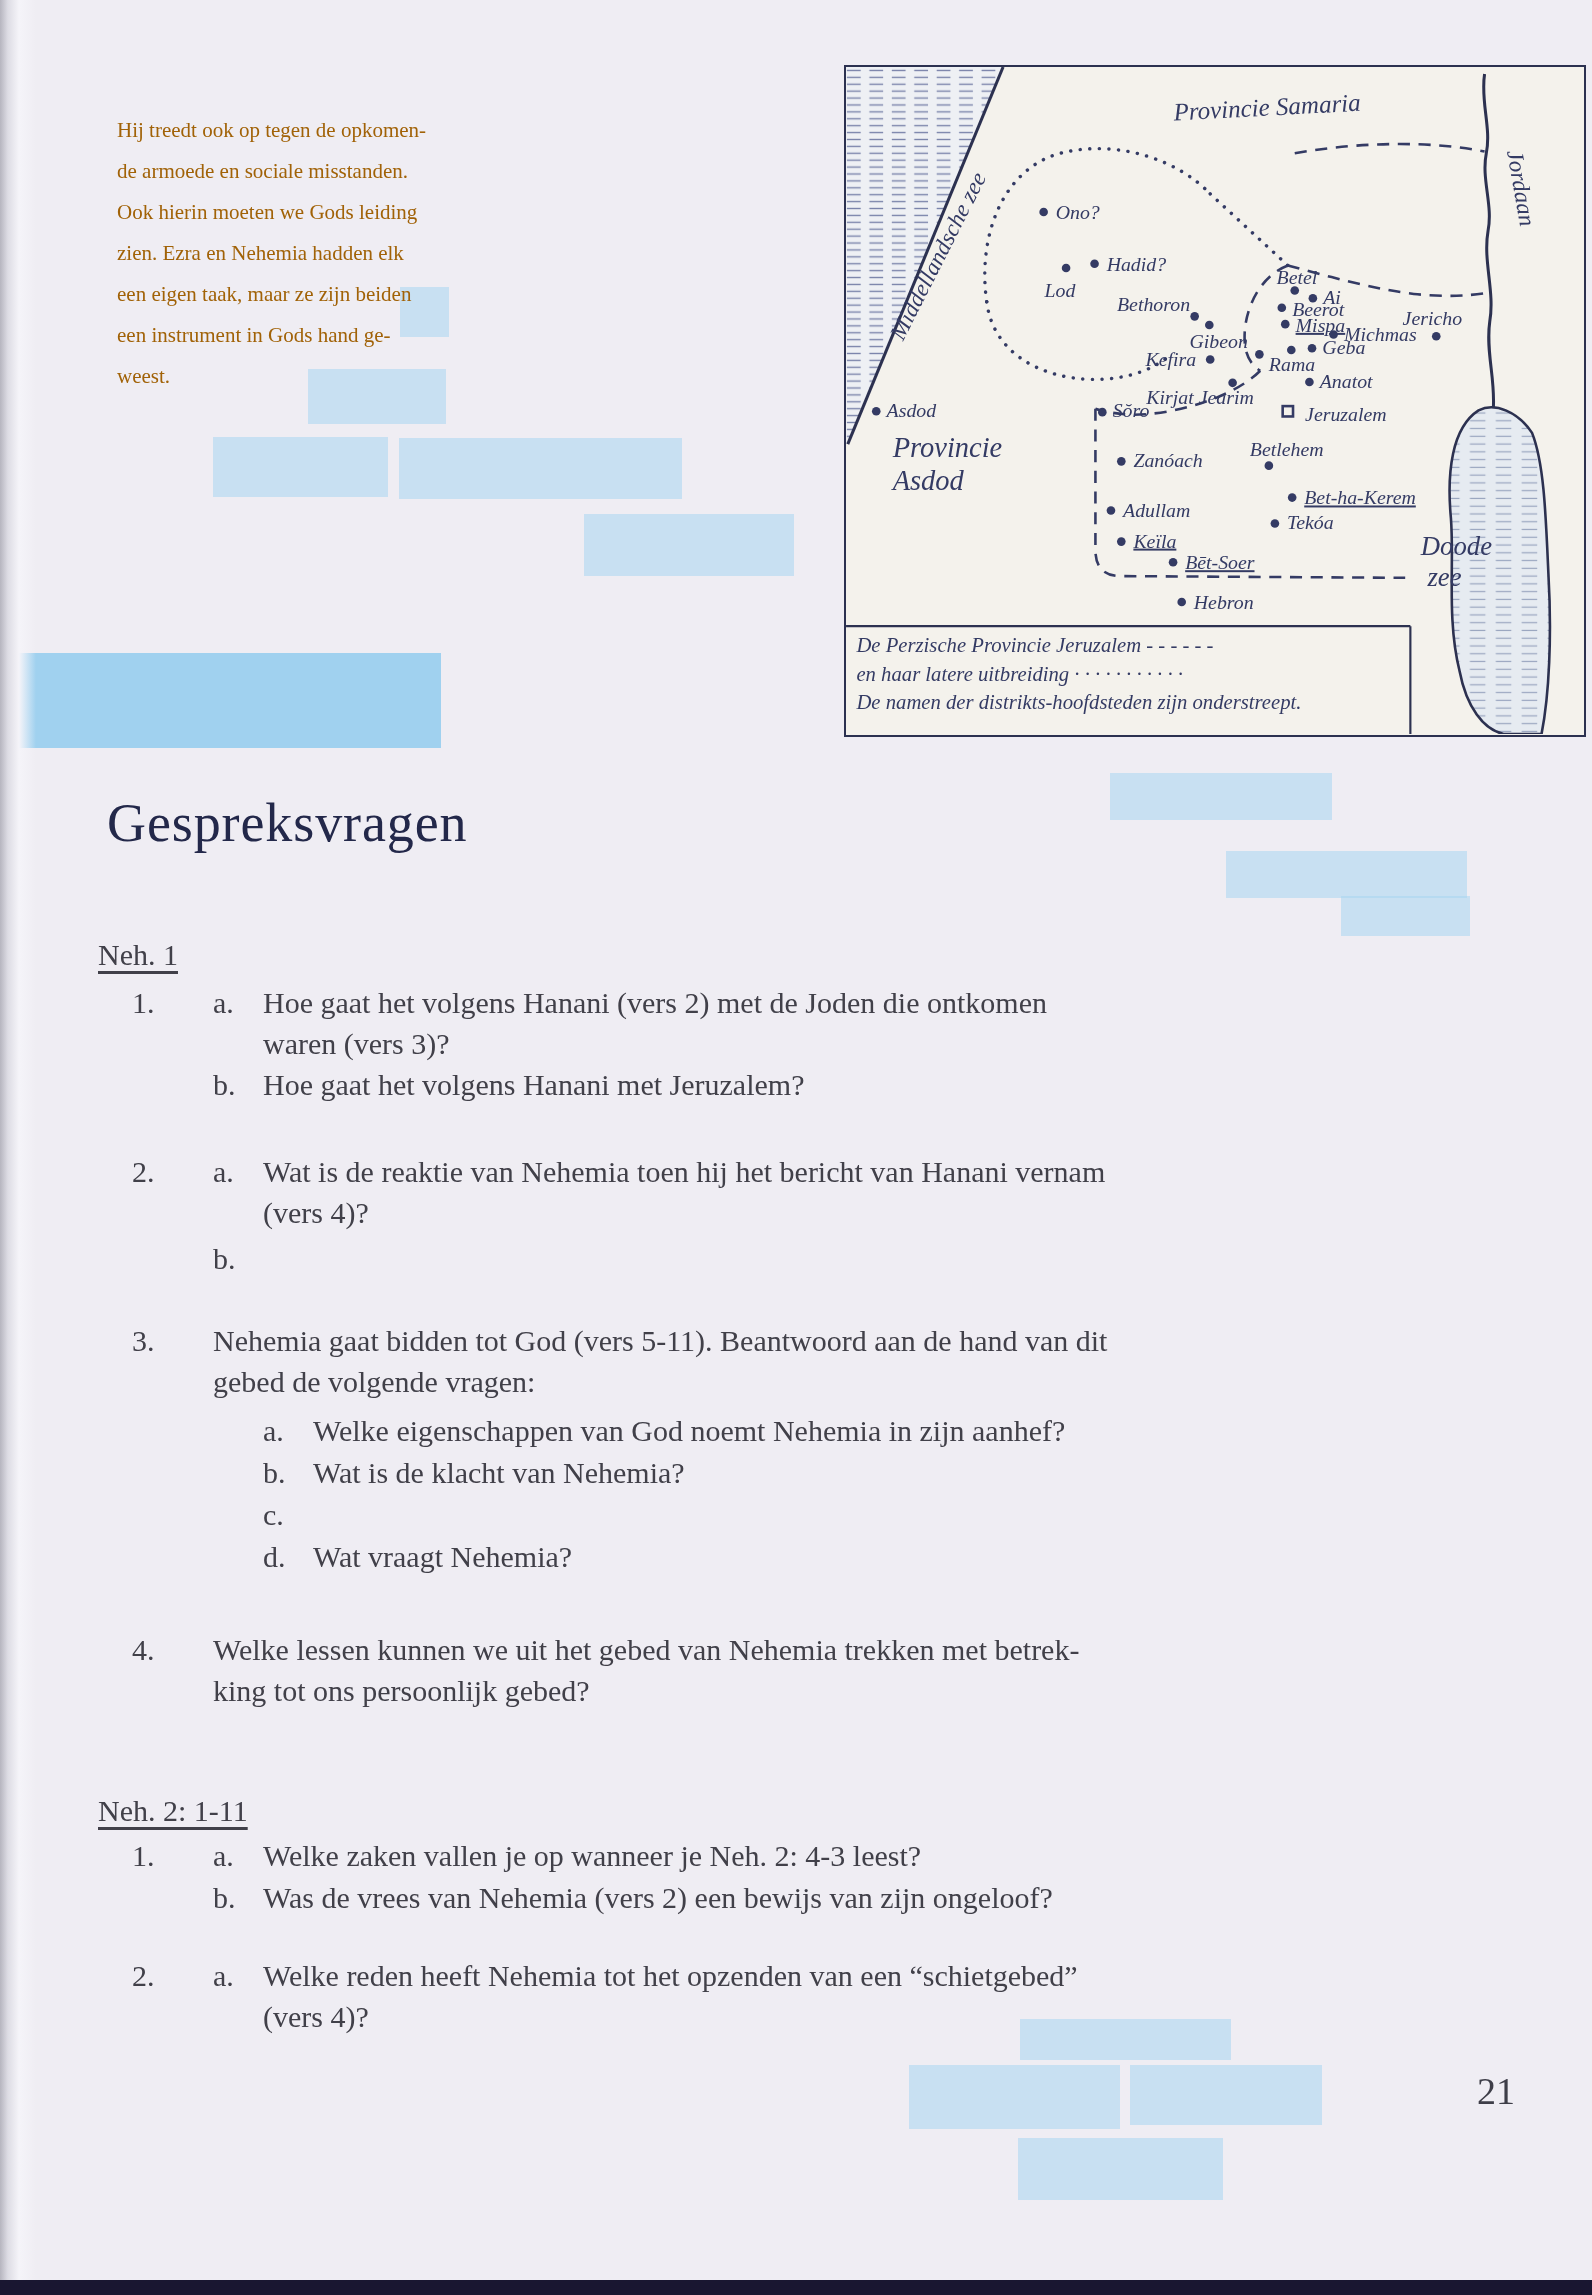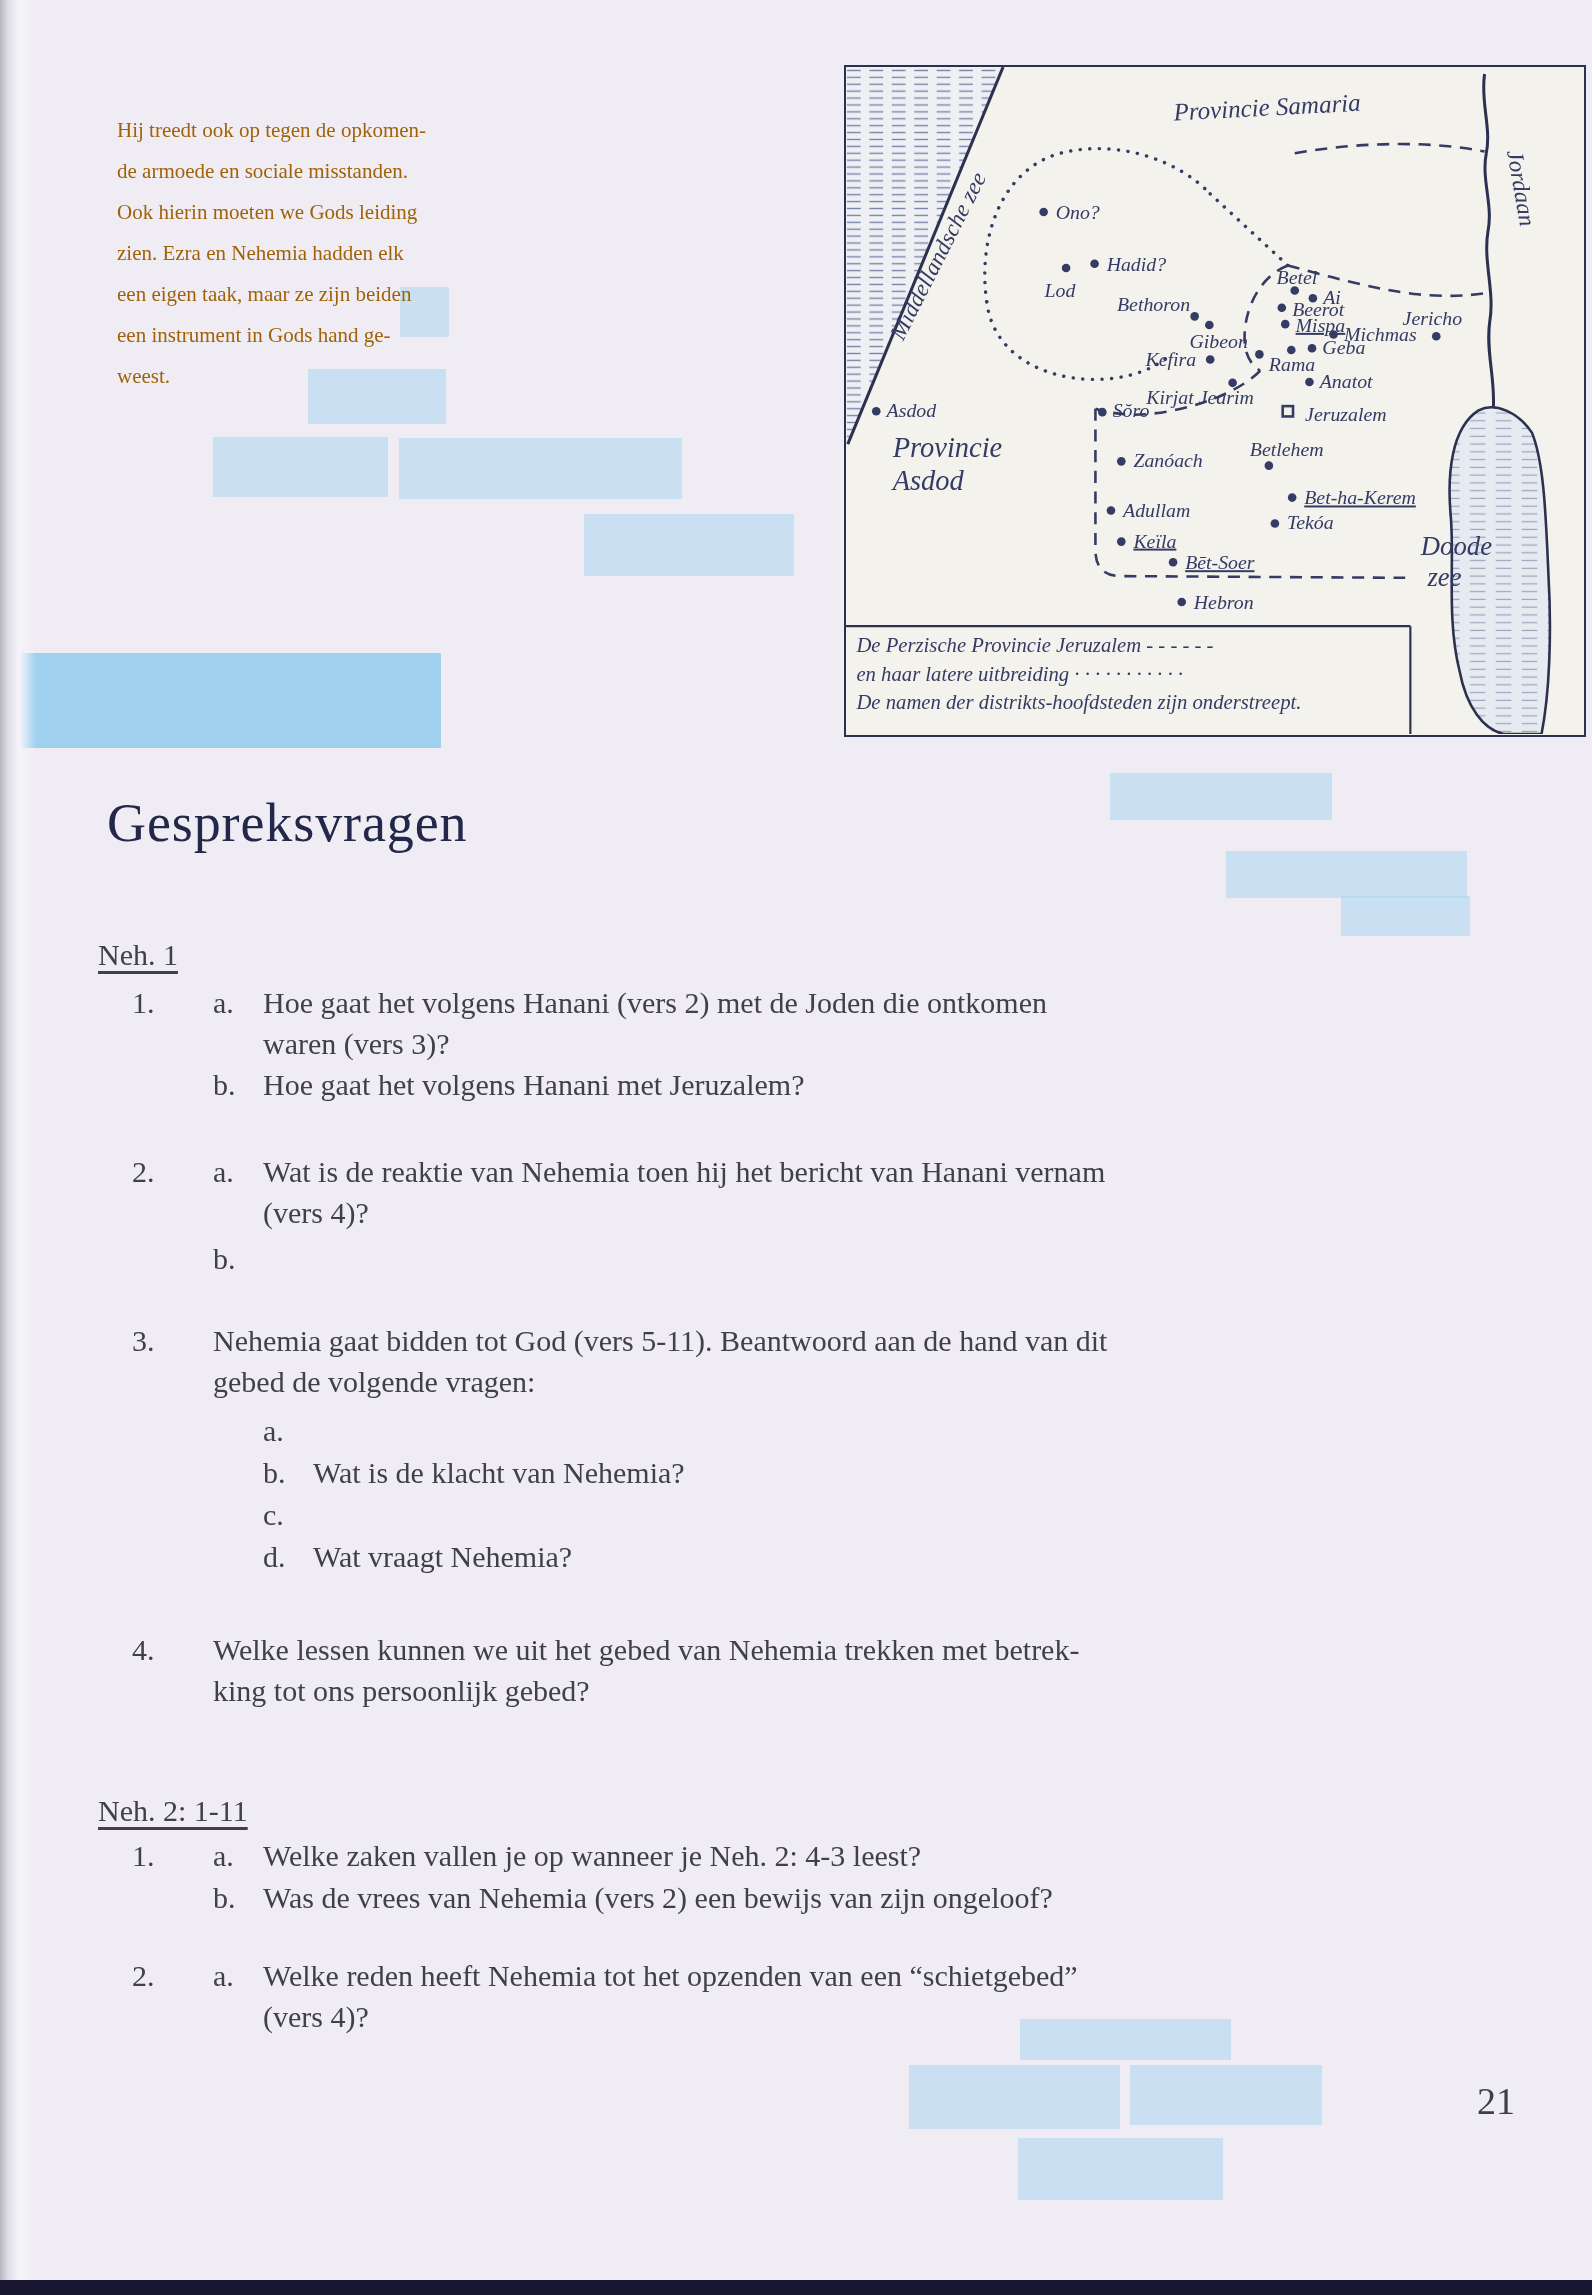--- a/index.html
+++ b/index.html
@@ -43,21 +43,21 @@
   .questions{position:absolute;left:98px;top:934px;width:1372px;z-index:2;
     font-size:30px;line-height:41px;color:#414049;}
   .sec-title{text-decoration:underline;text-underline-offset:6px;}
   .qrow{display:flex;align-items:flex-start;}
   .qnum{width:115px;padding-left:34px;box-sizing:border-box;flex:none;}
   .qrow.sub .qnum{width:165px;}
   .qletter{width:50px;flex:none;}
   .qtext{white-space:pre-line;flex:1;}
   .page-number{
     position:absolute;left:1477px;top:2069px;z-index:2;
-    font-size:38px;color:#3e3e48;margin-top:10px;
+    font-size:38px;color:#3e3e48;
   }
 </style>
 </head>
 <body>
 
 <div id="hl-layer">
     <div class="hl" style="left: 400px; top: 287px; width: 49px; height: 50px;"></div>
     <div class="hl" style="left: 308px; top: 369px; width: 138px; height: 55px;"></div>
     <div class="hl" style="left: 213px; top: 437px; width: 175px; height: 60px;"></div>
     <div class="hl" style="left: 399px; top: 438px; width: 283px; height: 61px;"></div>
@@ -217,20 +217,21 @@
       <span class="qletter">b.</span>
     </div>
     <div class="qrow" style="margin-top: 41px;">
       <span class="qnum">3.</span>
       <span class="qtext">Nehemia gaat bidden tot God (vers 5-11). Beantwoord aan de hand van dit
 gebed de volgende vragen:</span>
     </div>
     <div class="qrow sub" style="margin-top: 7.8px;">
       <span class="qnum"></span>
       <span class="qletter">a.</span>
+      <span class="qtext">Welke eigenschappen van God noemt Nehemia in zijn aanhef?</span>
     </div>
     <div class="qrow sub" style="margin-top: 0.9px;">
       <span class="qnum"></span>
       <span class="qletter">b.</span>
       <span class="qtext">Wat is de klacht van Nehemia?</span>
     </div>
     <div class="qrow sub" style="margin-top: 0.9px;">
       <span class="qnum"></span>
       <span class="qletter">c.</span>
     </div>

